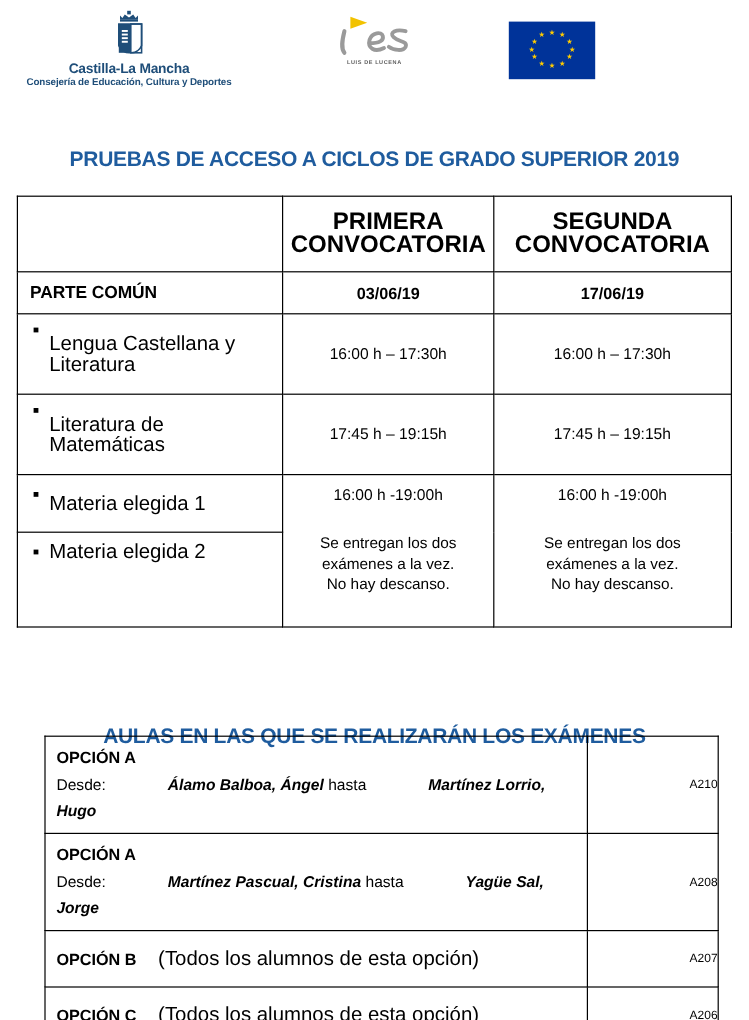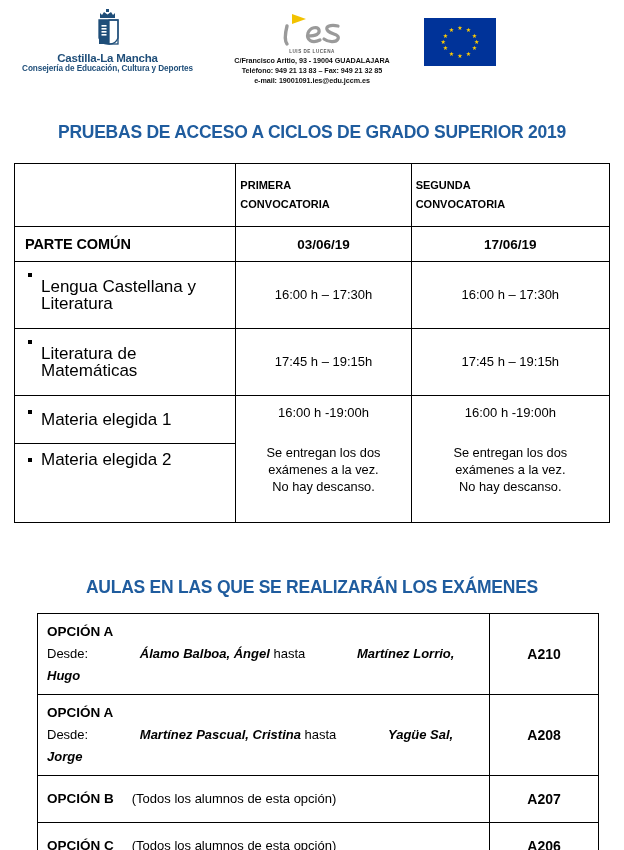--- a/index.html
+++ b/index.html
@@ -127,21 +127,21 @@
 
   
   .section-title {
     text-align: center;
     color: #1F5C9E;
     font-weight: bold;
     font-size: 17.5px;
     letter-spacing: -0.25px;
   }
   #title-main { margin-top: 14px; }
-  #title-aulas { }
+  #title-aulas { margin-top: 26px; }
 
   
   .tbl {
     border-collapse: collapse;
     table-layout: fixed;
   }
   .tbl td {
     border: 1px solid #000000;
     vertical-align: middle;
   }
@@ -152,22 +152,23 @@
     top: 163px;
     width: 596px;
   }
   #schedule-table td { padding: 0; }
 
   .col-concept { width: 221px; }
   .col-conv { width: 175px; }
   .col-conv2 { width: 198px; }
 
   .hdr-conv {
-    font-weight: bold;
-    font-size: 11px;
+    text-align: center;
+    font-weight: bold;
+    font-size: 20px;
     line-height: 19px;
     padding: 10px 4px !important;
   }
   .part-label {
     font-weight: bold;
     font-size: 14.5px;
     padding: 9px 0 9px 10px !important;
     letter-spacing: -0.1px;
   }
   .part-date {
@@ -220,32 +221,32 @@
     font-size: 13px;
     line-height: 22px;
   }
   .opcion-label {
     font-weight: bold;
     font-size: 13.5px;
   }
   .opcion-range { font-size: 13px; }
   .opcion-range b { font-style: italic; font-weight: bold; margin-left: 48px; }
   .opcion-all {
-    font-size: 13px;
+    font-size: 17px;
     padding-left: 18px;
   }
   .opcion-single {
     padding: 7px 0 7px 9px !important;
     font-size: 13px;
     line-height: 20px;
   }
   .aula-code {
-    text-align: center;
-    font-weight: bold;
-    font-size: 14px;
+    text-align: right;
+    font-weight: normal;
+    font-size: 10px;
   }
 </style>
 </head>
 <body>
 
 <div class="header">
 
   <div class="logo-clm">
     <div class="clm-emblem">
       <svg width="34" height="42" viewBox="0 0 34 42">
@@ -274,25 +275,20 @@
 
         <path d="M30 4 L44 9 L30 14 Z" fill="#F2C200"></path>
 
         <path d="M25 16 C23 24 22 30 25 34" stroke="#9a9a9a" stroke-width="3.4" fill="none" stroke-linecap="round"></path>
 
         <path d="M46 26 C54 26 58 24 57 20 C56 16 48 17 46 23 C44 30 50 34 58 30" stroke="#9a9a9a" stroke-width="3.2" fill="none" stroke-linecap="round"></path>
 
         <path d="M76 16 C68 14 62 17 66 21 C70 25 78 24 76 29 C74 33 66 32 62 29" stroke="#9a9a9a" stroke-width="3.2" fill="none" stroke-linecap="round"></path>
       </svg>
       <div class="ies-caption">LUIS DE LUCENA</div>
-    </div>
-    <div class="ies-contact">
-      <div>C/Francisco Aritio, 93 - 19004 GUADALAJARA</div>
-      <div>Teléfono: 949 21 13 83 – Fax: 949 21 32 85</div>
-      <div>e-mail: 19001091.ies@edu.jccm.es</div>
     </div>
   </div>
 
   <div class="logo-eu">
     <div class="eu-flag">
       <span class="eu-star" style="left:33px;  top:7px;">★</span>
       <span class="eu-star" style="left:41.5px;top:9.3px;">★</span>
       <span class="eu-star" style="left:47.5px;top:15.3px;">★</span>
       <span class="eu-star" style="left:49.8px;top:21px;">★</span>
       <span class="eu-star" style="left:47.5px;top:26.7px;">★</span>

